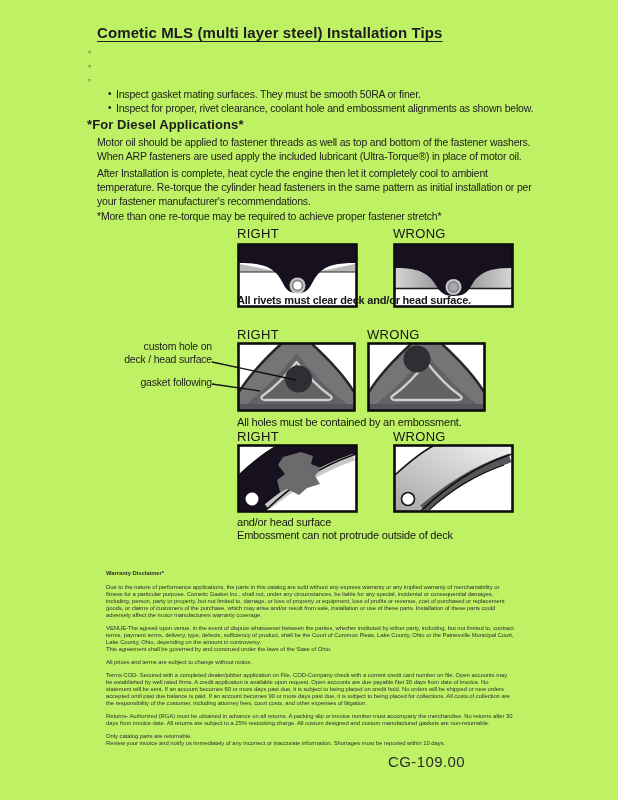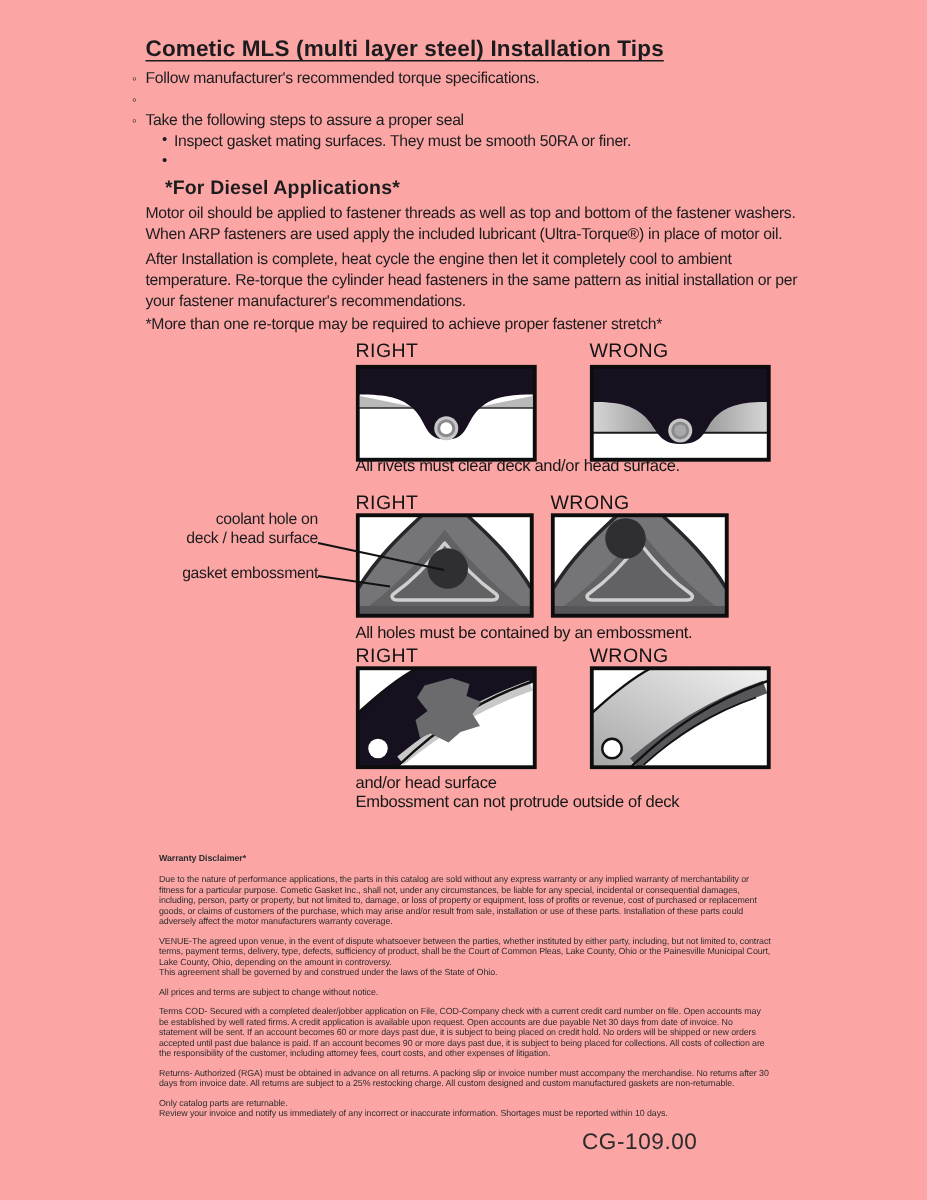--- a/index.html
+++ b/index.html
@@ -1,44 +1,44 @@
 <!DOCTYPE html>
 <html><head>
 <meta charset="utf-8">
 <style>
   html,body { margin:0; padding:0; background:#ffffff; }
   .page {
-    position:relative; width:618px; height:800px; background:#fca5a5;
+    position:relative; width:618px; height:800px; background:#bef264;
     font-family:"Liberation Sans", sans-serif; color:#1c1c1e; overflow:hidden;
   }
   .title {
     position:absolute; left:97px; top:24px; font-size:15px; font-weight:bold;
     text-decoration:underline; text-underline-offset:3px; letter-spacing:0.1px;
   }
   .bullets { position:absolute; left:88px; top:45px; width:470px; font-size:10.5px; line-height:14px; letter-spacing:-0.2px; }
   .brow { display:flex; }
   .bglyph { width:9px; flex:0 0 9px; font-size:9px; line-height:14px; }
   .srow { display:flex; padding-left:20px; }
   .sglyph { width:8px; flex:0 0 8px; font-size:10px; line-height:14px; }
 
-  .diesel-head { position:absolute; left:110px; top:117px; font-size:13px; font-weight:bold; letter-spacing:0.1px; }
+  .diesel-head { position:absolute; left:87px; top:117px; font-size:13px; font-weight:bold; letter-spacing:0.1px; }
   .para { position:absolute; left:97px; width:440px; font-size:10.5px; line-height:14.2px; letter-spacing:-0.2px; }
   .p1 { top:135px; }
   .p2 { top:166px; }
   .pnote { top:209px; }
 
   .dlabel { position:absolute; font-size:13px; font-weight:normal; text-align:left; letter-spacing:0.3px; color:#141414; }
   .cap { position:absolute; font-size:11px; letter-spacing:-0.2px; color:#161616; }
 
   .dbox { position:absolute; display:block; }
   .lab-r1-right { left:237px; top:226px; width:121px; }
   .lab-r1-wrong { left:393px; top:226px; width:121px; }
   .d1r { left:237px; top:243px; }
   .d1w { left:393px; top:243px; }
-  .cap1 { left:237px; top:305px; }
+  .cap1 { left:237px; top:294px;font-weight:bold; }
 
   .lab-r2-right { left:237px; top:327px; width:119px; }
   .lab-r2-wrong { left:367px; top:327px; width:119px; }
   .d2r { left:237px; top:342px; }
   .d2w { left:367px; top:342px; }
   .cap2 { left:237px; top:416px; }
   .callout1 { position:absolute; left:112px; top:340px; width:100px; text-align:right; font-size:10.5px; line-height:12.5px; letter-spacing:-0.2px; }
   .callout2 { position:absolute; left:112px; top:376px; width:100px; text-align:right; font-size:10.5px; letter-spacing:-0.2px; }
   .leaders { position:absolute; left:110px; top:336px; }
 
@@ -58,35 +58,34 @@
 </head>
 <body>
 
 <div class="page">
 
   <div class="title">Cometic MLS (multi layer steel) Installation Tips</div>
 
   <div class="bullets">
     <div class="brow">
       <span class="bglyph">◦</span>
-      <span>Follow manufacturer's recommended torque specifications.</span>
     </div>
     <div class="brow">
       <span class="bglyph">◦</span>
     </div>
     <div class="brow">
       <span class="bglyph">◦</span>
-      <span>Take the following steps to assure a proper seal</span>
     </div>
     <div class="srow">
       <span class="sglyph">•</span>
       <span>Inspect gasket mating surfaces.  They must be smooth 50RA or finer.</span>
     </div>
     <div class="srow">
       <span class="sglyph">•</span>
+      <span>Inspect for proper, rivet clearance, coolant hole and embossment alignments as shown below.</span>
     </div>
   </div>
 
   <div class="diesel-head">*For Diesel Applications*</div>
   <div class="para p1">Motor oil should be applied to fastener threads as well as top and bottom of the fastener washers. When ARP fasteners are used apply the included lubricant (Ultra-Torque®) in place of motor oil.</div>
   <div class="para p2">After Installation is complete, heat cycle the engine then let it completely cool to ambient temperature. Re-torque the cylinder head fasteners in the same pattern as initial installation or per your fastener manufacturer's recommendations.</div>
   <div class="para pnote">*More than one re-torque may be required to achieve proper fastener stretch*</div>
 
   <div class="dlabel lab-r1-right">RIGHT</div>
   <div class="dlabel lab-r1-wrong">WRONG</div>
@@ -124,24 +123,24 @@
     <circle cx="60.5" cy="44" r="4" fill="#a8a8ab"></circle>
     <rect x="1.5" y="1.5" width="118" height="62" fill="none" stroke="#0d0d0d" stroke-width="2.6"></rect>
   </svg>
 
   <div class="cap cap1">All rivets must clear deck and/or head surface.</div>
 
   <div class="dlabel lab-r2-right">RIGHT</div>
   <div class="dlabel lab-r2-wrong">WRONG</div>
 
   <div class="callout1">
-    <div>coolant hole on</div>
+    <div>custom hole on</div>
     <div>deck / head surface</div>
   </div>
-  <div class="callout2">gasket embossment</div>
+  <div class="callout2">gasket following</div>
 
   <svg class="dbox d2r" width="119" height="70" viewBox="0 0 119 70">
     <rect x="1.5" y="1.5" width="116" height="67" fill="#757578"></rect>
     <path d="M2,2 H44 C31,14 14,30 2,50 Z" fill="#ffffff"></path>
     <path d="M117,2 H75 C88,14 105,30 117,50 Z" fill="#ffffff"></path>
     <path d="M44,2 C31,14 14,30 2,50" stroke="#26262b" stroke-width="2.4" fill="none"></path>
     <path d="M75,2 C88,14 105,30 117,50" stroke="#26262b" stroke-width="2.4" fill="none"></path>
     <path d="M59.5,11 C49,25 30,46 9,62 L110,62 C89,46 70,25 59.5,11 Z" fill="#626265"></path>
     <path d="M59.5,20 C51,31 38,45 26,53.5 C23,55.5 24.5,58 28,58 L91,58 C94.5,58 96,55.5 93,53.5 C81,45 68,31 59.5,20 Z" fill="none" stroke="#cfcfcf" stroke-width="2.3" stroke-linejoin="round"></path>
     <circle cx="61.5" cy="37" r="13.5" fill="#2e2e33"></circle>

